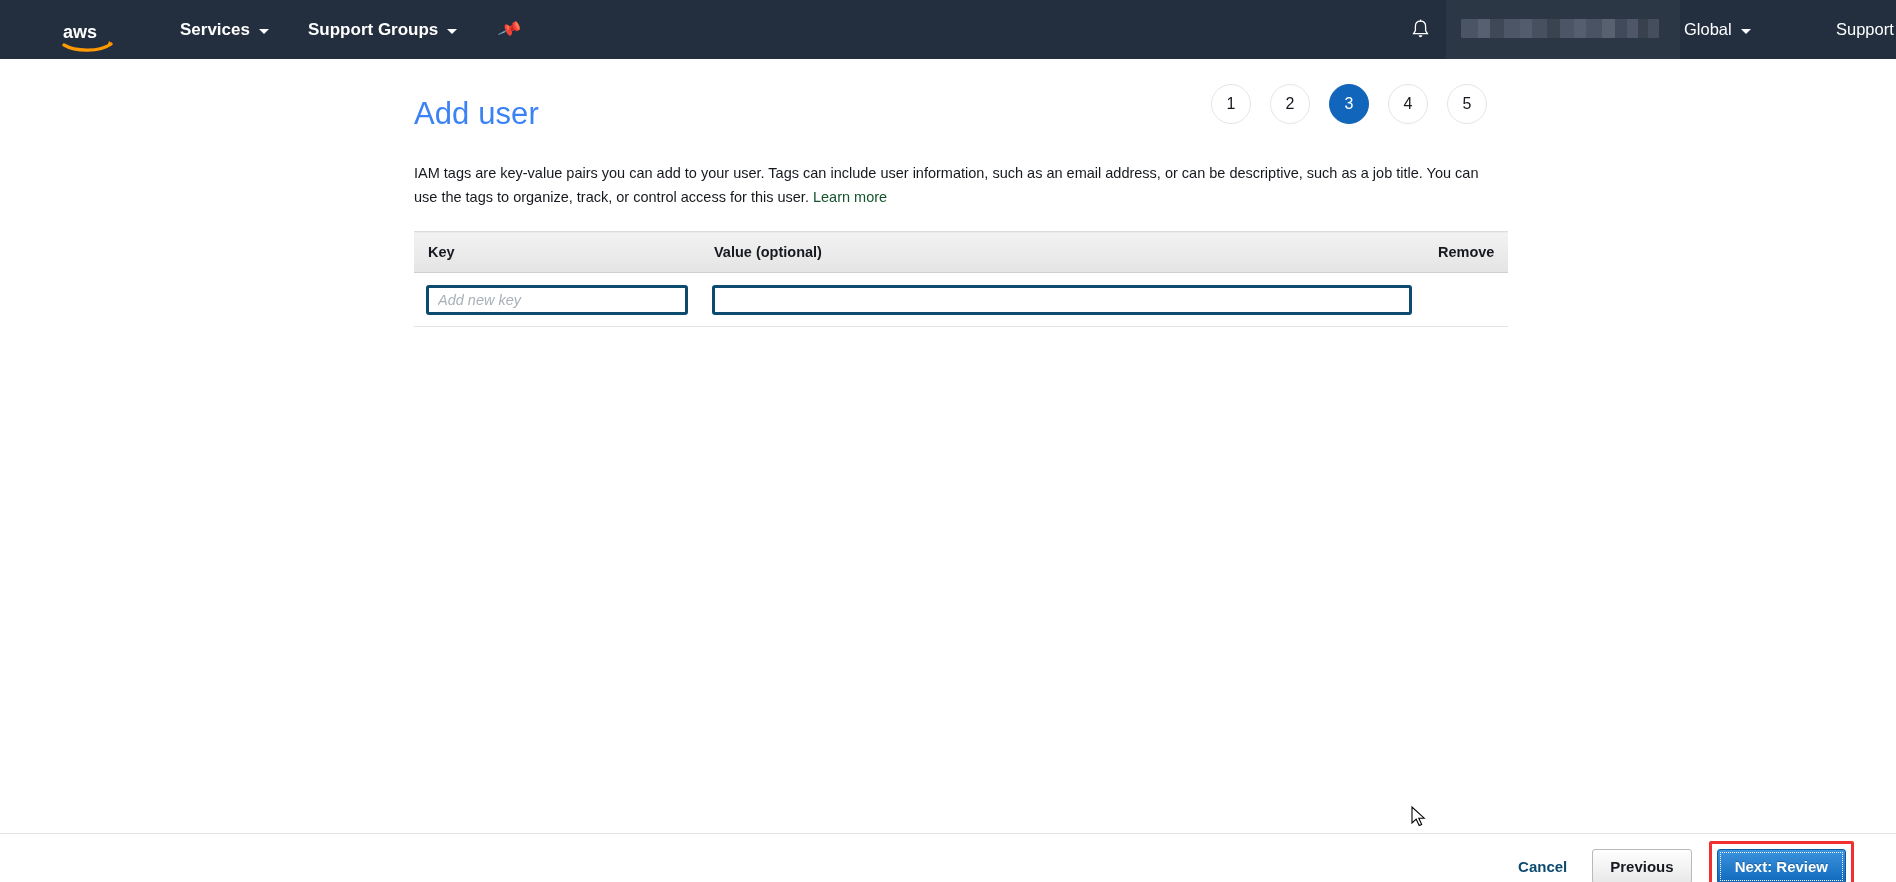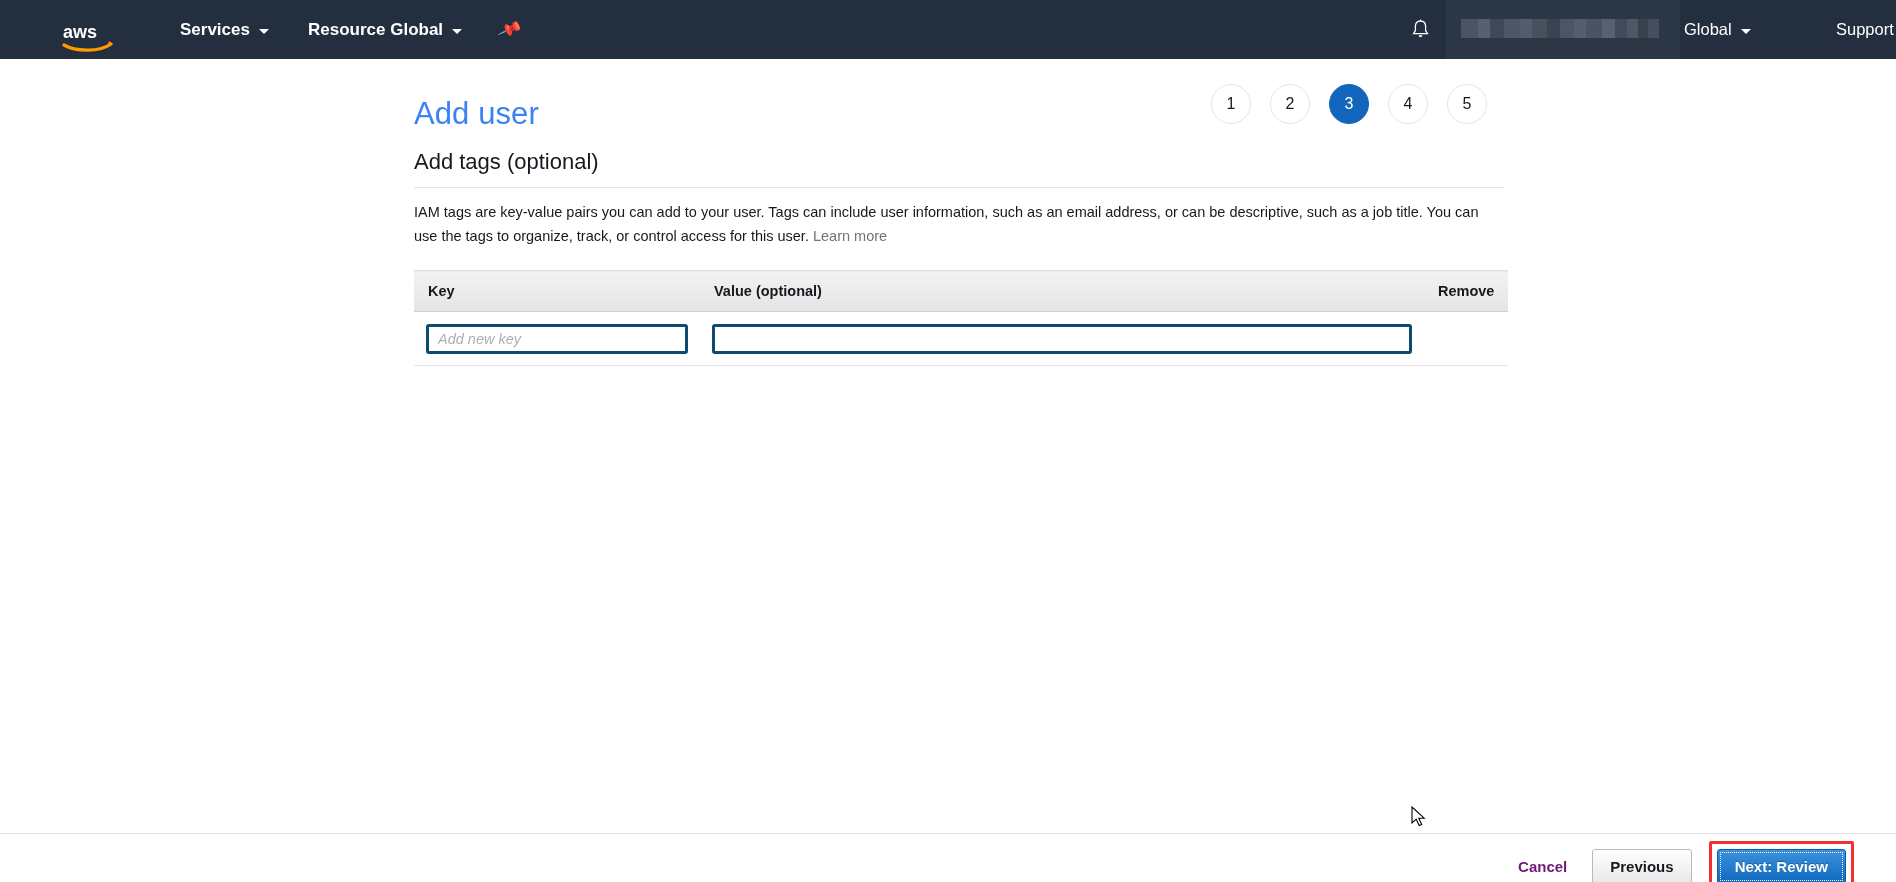--- a/index.html
+++ b/index.html
@@ -121,21 +121,21 @@
     padding-bottom: 12px;
     border-bottom: 1px solid #e5e5e5;
   }
   .section-desc {
     font-size: 14.5px;
     color: #16191f;
     line-height: 24px;
     margin: 12px 0 0 0;
     max-width: 1082px;
   }
-  .link { color: #737373; text-decoration: none; cursor: pointer; margin-top: 24px; }
+  .link { color: #14532d; text-decoration: none; cursor: pointer; margin-top: 24px; }
 
   
   .tags-table {
     margin-top: 22px;
     width: 1090px;
     border-collapse: collapse;
   }
   .tags-table thead th {
     background: linear-gradient(to bottom, #f2f2f2 0%, #e4e4e4 100%);
     border-top: 1px solid #dcdcdc;
@@ -183,21 +183,21 @@
     width: 1896px; height: 49px;
     border-top: 1px solid #e4e4e4;
     background: #ffffff;
   }
   .footer-actions {
     position: absolute;
     right: 42px; top: 7px;
     display: flex; align-items: center; gap: 17px;
   }
   .btn-cancel {
-    color: #701a75;
+    color: #0c4a6e;
     font-size: 15px; font-weight: bold;
     cursor: pointer;
     background: none; border: none;
     padding: 6px 8px;
     font-family: "Liberation Sans", sans-serif;
   }
   .btn-prev {
     font-size: 15px; font-weight: bold;
     color: #16191f;
     background: linear-gradient(to bottom, #ffffff 0%, #e8e8e8 100%);
@@ -251,21 +251,21 @@
       <path d="M47 21 L50.5 24.5 L45.5 26 Z" fill="#ff9900"></path>
     </svg>
   </a>
 
   <div class="nav-item" id="nav-services">
     <span>Services</span>
     <span class="caret"></span>
   </div>
 
   <div class="nav-item" id="nav-resource-groups">
-    <span>Resource Global</span>
+    <span>Support Groups</span>
     <span class="caret"></span>
   </div>
 
   <div class="nav-item" id="nav-pin">
     <span class="pin-glyph">📌</span>
   </div>
 
   <div class="nav-item" id="nav-bell">
     <span>
       <svg class="bell-svg" width="19" height="21" viewBox="0 0 19 21" xmlns="http://www.w3.org/2000/svg">
@@ -312,21 +312,20 @@
   <div class="steps">
     <div class="step">1</div>
     <div class="step">2</div>
     <div class="step active">3</div>
     <div class="step">4</div>
     <div class="step">5</div>
   </div>
 
   <div class="content">
 
-    <h2 class="section-head">Add tags (optional)</h2>
 
     <p class="section-desc">
       <span>IAM tags are key-value pairs you can add to your user. Tags can include user information, such as an email address, or can be descriptive, such as a job title. You can use the tags to organize, track, or control access for this user.</span>
       <a class="link" href="#">Learn more</a>
     </p>
 
     <table class="tags-table">
       <thead>
         <tr>
           <th class="col-key">Key</th>

